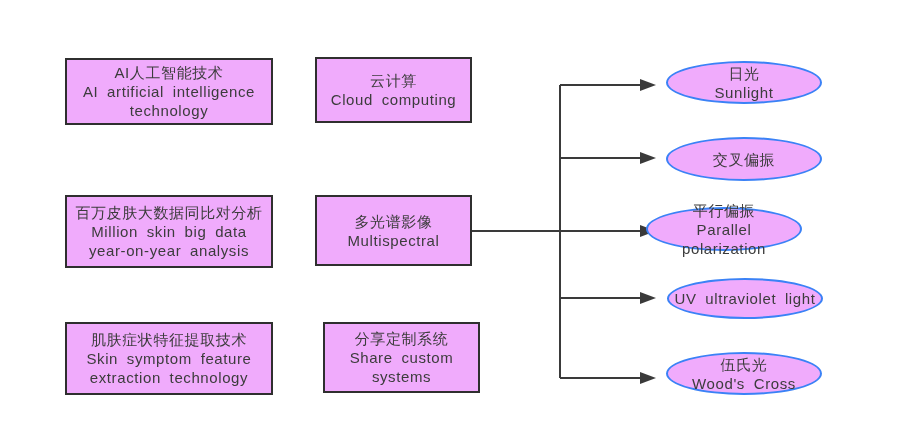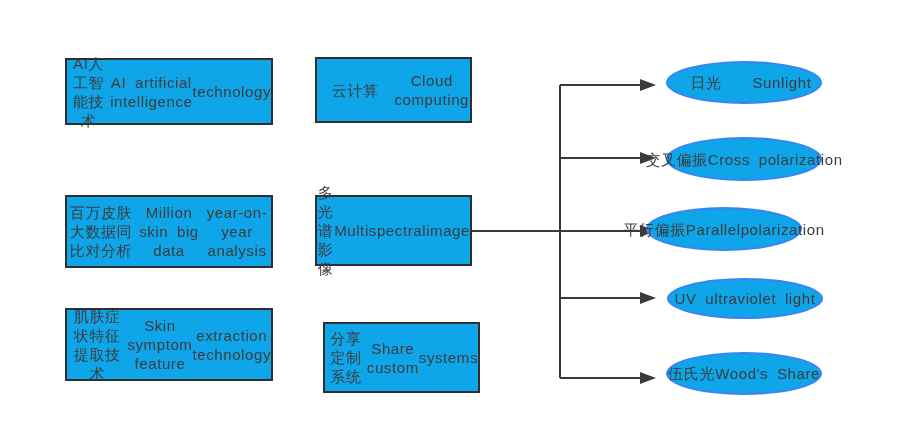--- a/index.html
+++ b/index.html
@@ -19,25 +19,25 @@
   .wires {
     position: absolute;
     left: 0;
     top: 0;
     width: 918px;
     height: 423px;
   }
   .node {
     position: absolute;
     display: flex;
-    flex-direction: row;
+    flex-direction: column;
     align-items: center;
     justify-content: center;
     text-align: center;
-    background: #0ea5e9;
+    background: #f0abfc;
     box-sizing: border-box;
     font-size: 15px;
     line-height: 19px;
     letter-spacing: 0.6px;
     word-spacing: 4px;
     color: #3c3c3c;
   }
   .rect-node {
     border: 2px solid #2f2f2f;
   }
@@ -81,61 +81,59 @@
       <div class="tline">AI artificial intelligence</div>
       <div class="tline">technology</div>
     </div>
 
   <div class="node rect-node" style="left:65px; top:195px; width:208px; height:73px">
       <div class="tline">百万皮肤大数据同比对分析</div>
       <div class="tline">Million skin big data</div>
       <div class="tline">year-on-year analysis</div>
     </div>
 
-  <div class="node rect-node" style="left:65px; top:308px; width:208px; height:73px">
+  <div class="node rect-node" style="left:65px; top:322px; width:208px; height:73px">
       <div class="tline">肌肤症状特征提取技术</div>
       <div class="tline">Skin symptom feature</div>
       <div class="tline">extraction technology</div>
     </div>
 
   <div class="node rect-node" style="left:315px; top:57px; width:157px; height:66px">
       <div class="tline">云计算</div>
       <div class="tline">Cloud computing</div>
     </div>
 
   <div class="node rect-node" style="left:315px; top:195px; width:157px; height:71px">
       <div class="tline">多光谱影像</div>
       <div class="tline">Multispectral</div>
-      <div class="tline">image</div>
     </div>
 
   <div class="node rect-node" style="left:323px; top:322px; width:157px; height:71px">
       <div class="tline">分享定制系统</div>
       <div class="tline">Share custom</div>
       <div class="tline">systems</div>
     </div>
 
   <div class="node ellipse-node" style="left:666px; top:61px; width:156px; height:43px">
       <div class="tline">日光</div>
       <div class="tline">Sunlight</div>
     </div>
 
   <div class="node ellipse-node" style="left:666px; top:137px; width:156px; height:44px">
       <div class="tline">交叉偏振</div>
-      <div class="tline">Cross polarization</div>
     </div>
 
   <div class="node ellipse-node" style="left:646px; top:207px; width:156px; height:44px">
       <div class="tline">平行偏振</div>
       <div class="tline">Parallel</div>
       <div class="tline">polarization</div>
     </div>
 
   <div class="node ellipse-node" style="left:667px; top:278px; width:156px; height:41px">
       <div class="tline">UV ultraviolet light</div>
     </div>
 
   <div class="node ellipse-node" style="left:666px; top:352px; width:156px; height:43px">
       <div class="tline">伍氏光</div>
-      <div class="tline">Wood's Share</div>
+      <div class="tline">Wood's Cross</div>
     </div>
 
 </div>
 
 </body></html>

